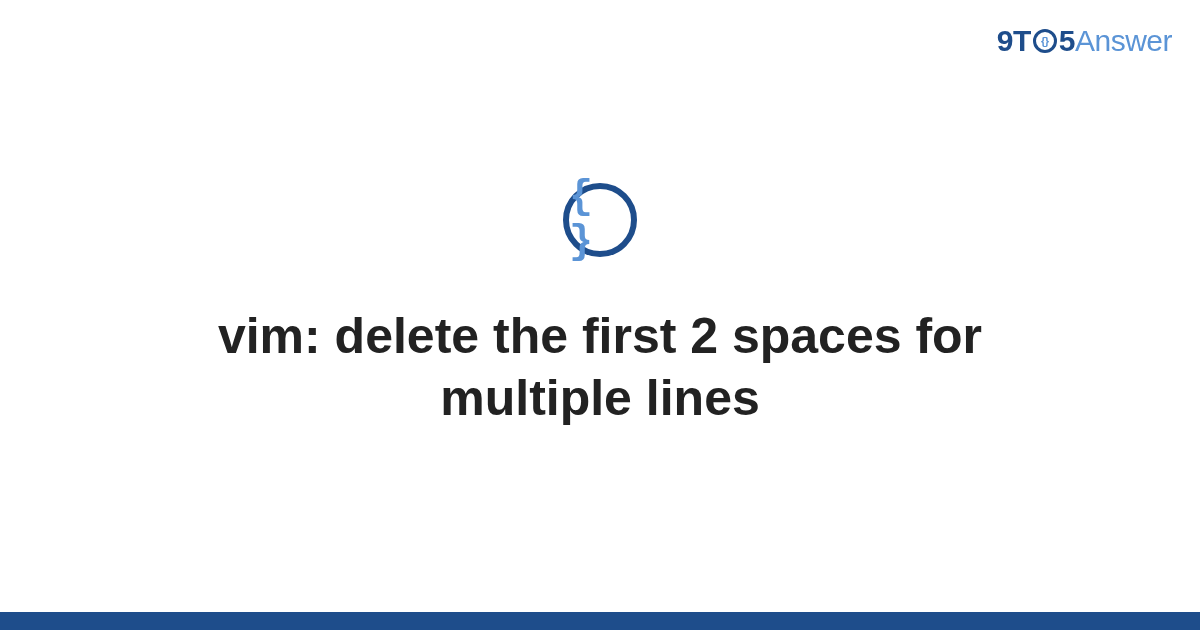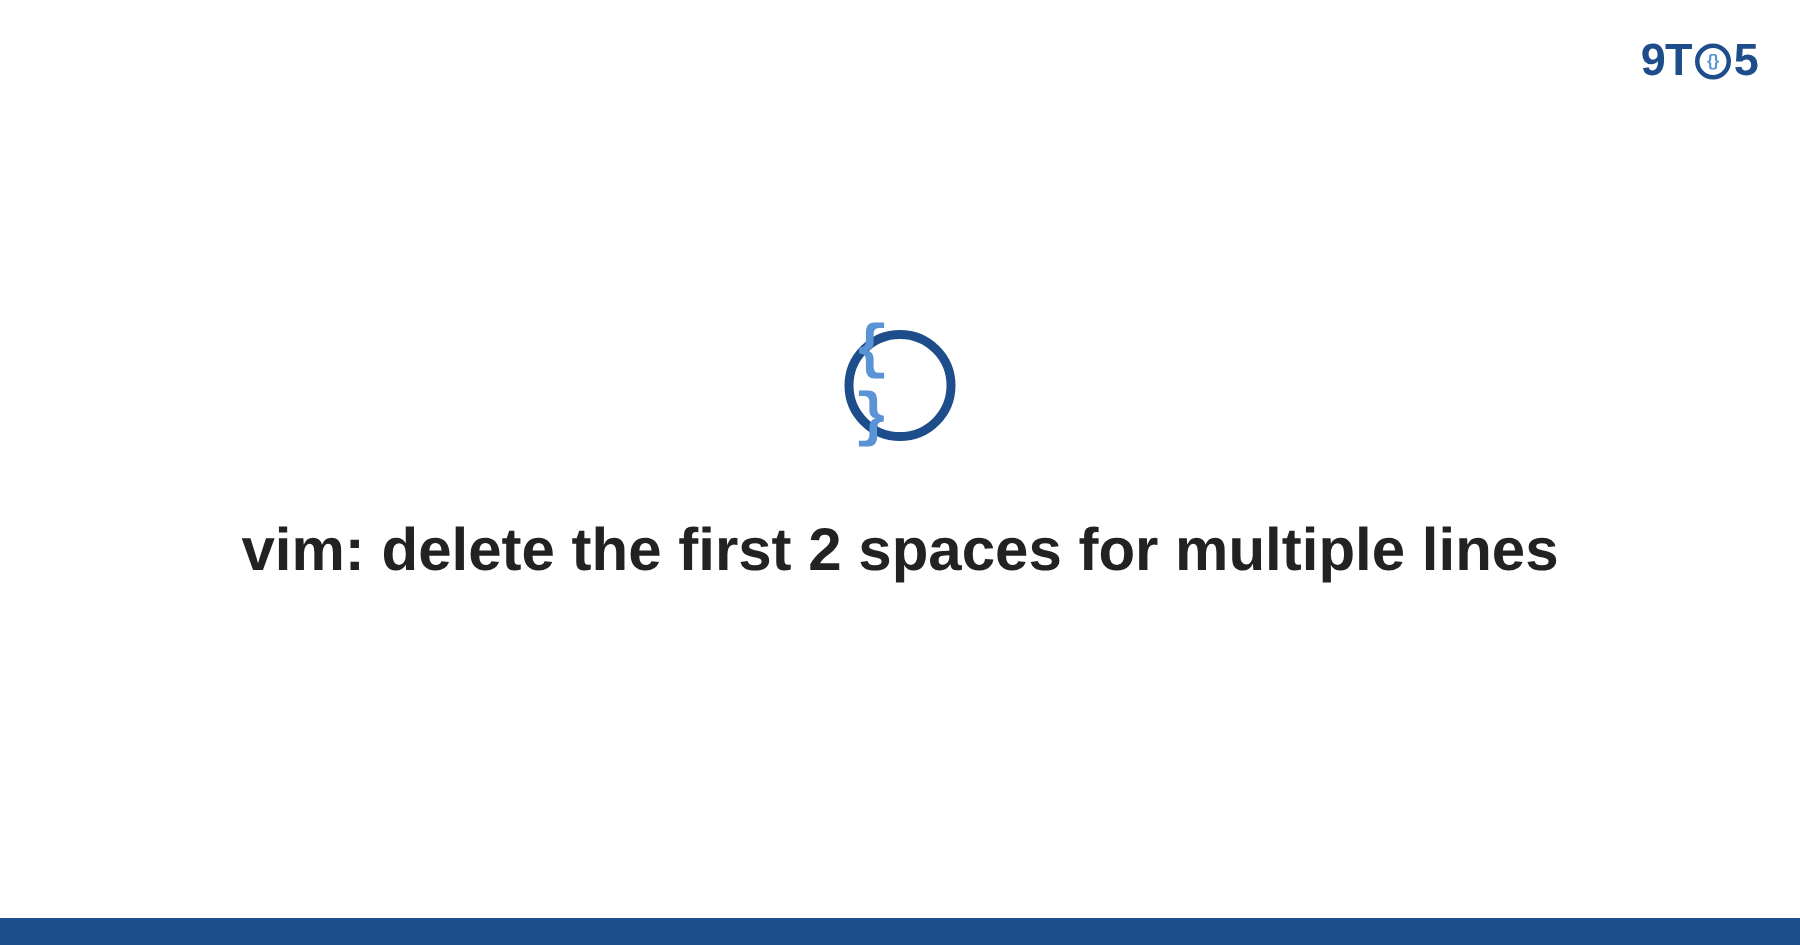--- a/index.html
+++ b/index.html
@@ -86,21 +86,21 @@
       margin-bottom: 48px;
     }
     .category-icon-braces {
       font-size: 40px;
       font-weight: 700;
       color: #5b94d6;
       font-family: 'Courier New', monospace;
       letter-spacing: -2px;
     }
     .title {
-      font-size: 40px;
+      font-size: 50px;
       font-weight: 700;
       color: #222222;
       text-align: center;
       line-height: 1.25;
       max-width: 1000px;
       padding: 0 40px;
     }
     .bottom-bar {
       position: absolute;
       bottom: 0;
@@ -115,20 +115,21 @@
 
 <div class="logo">
   <span class="logo-nine">9</span>
   <span class="logo-t">T</span>
   <span class="logo-o-wrapper">
     <span class="logo-o-circle">
       <span class="logo-o-inner">{}</span>
     </span>
   </span>
   <span class="logo-five">5</span>
+  <span class="logo-answer">Answer</span>
 </div>
 
 <div class="content">
   <div class="category-icon">
     <span class="category-icon-braces">{ }</span>
   </div>
   <h1 class="title">vim: delete the first 2 spaces for multiple lines</h1>
 </div>
 
 <div class="bottom-bar"></div>

